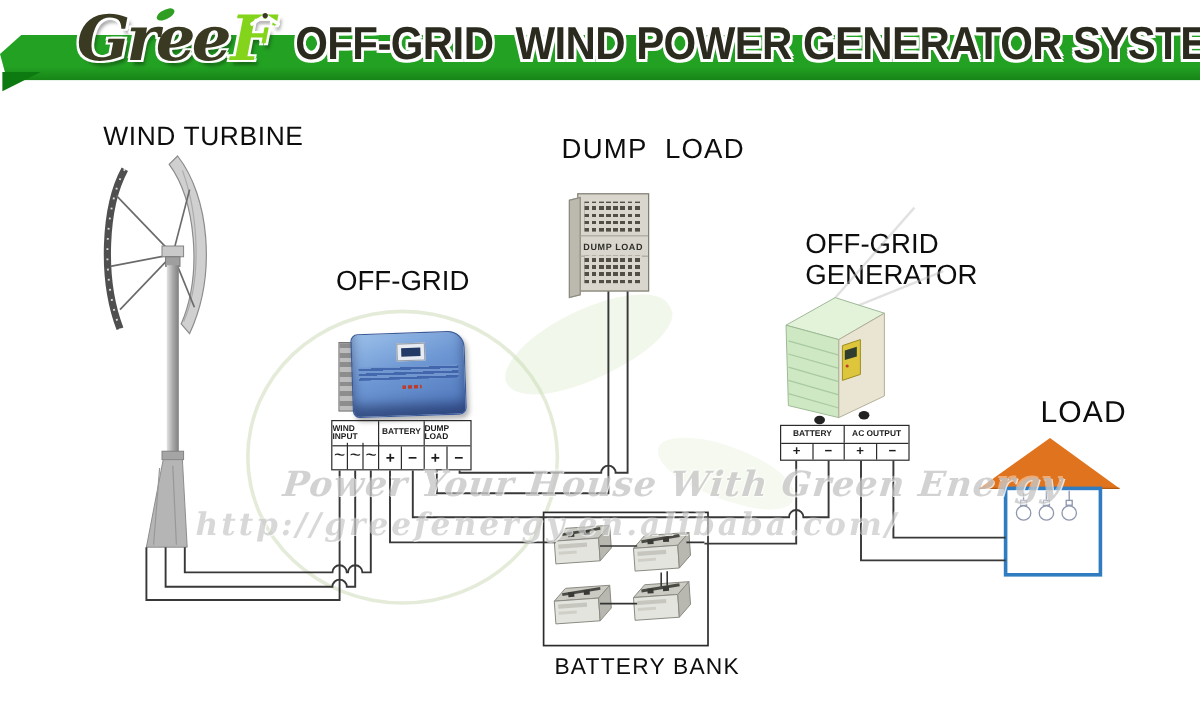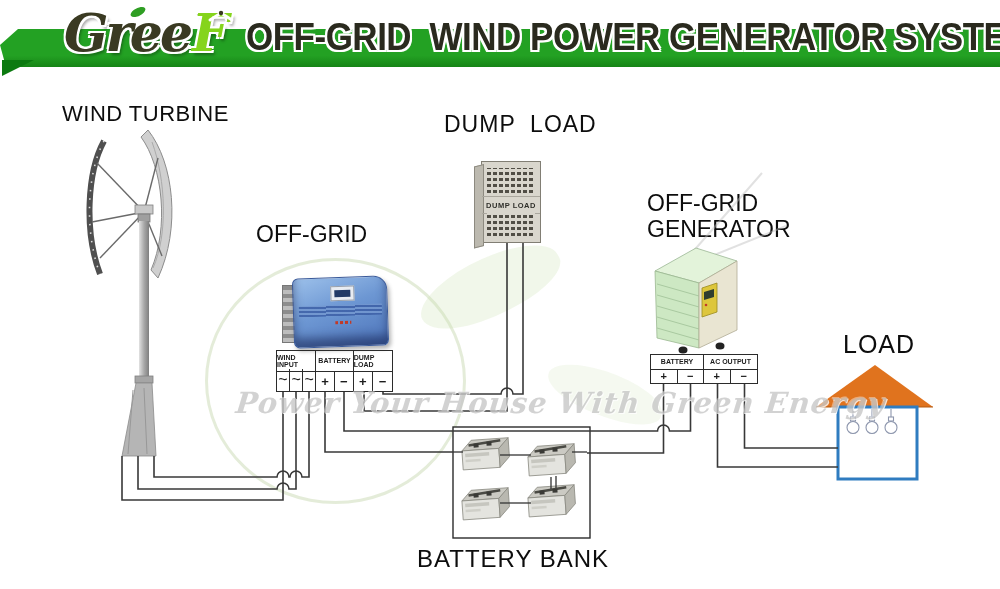--- a/index.html
+++ b/index.html
@@ -20,27 +20,27 @@
           text-shadow:-2px -2px 0 #fff,2px -2px 0 #fff,-2px 2px 0 #fff,2px 2px 0 #fff,3px 4px 3px rgba(0,0,0,.35),0 0 1px #1d1d10;}
   .leaf{position:absolute;left:66px;top:8px;width:16px;height:8px;background:#2f9e23;
         border-radius:60% 100% 60% 100%;transform:rotate(-35deg);}
   .sparkle{position:absolute;left:142px;top:-2px;}
   .title{position:absolute;left:246px;top:15px;z-index:4;white-space:pre;
          font-size:35px;font-weight:bold;letter-spacing:-0.5px;color:#2a2a1e;
          transform:scale(1.0,1.1);transform-origin:left top;
          text-shadow:-2px -2px 0 #fff,2px -2px 0 #fff,-2px 2px 0 #fff,2px 2px 0 #fff,0 -2px 0 #fff,0 2px 0 #fff,-2px 0 0 #fff,2px 0 0 #fff;}
 
   
-  .lbl{position:absolute;color:#0d0d0d;z-index:2;line-height:1.12;}
+  .lbl{position:absolute;color:#0d0d0d;z-index:2;line-height:1.12;margin-left:24px;}
   .lbl-wind{left:62px;top:102px;font-size:22px;letter-spacing:0.5px;}
   .lbl-ctrl{left:256px;top:222px;font-size:23px;}
   .lbl-dump{left:444px;top:112px;font-size:23px;white-space:pre;letter-spacing:1px;}
   .lbl-inv{left:647px;top:191px;font-size:23px;}
   .lbl-load{left:843px;top:330px;font-size:25px;letter-spacing:1px;text-align:right;}
-  .lbl-batt{left:417px;top:546px;font-size:24px;letter-spacing:1px;}
+  .lbl-batt{left:438px;top:546px;font-size:19px;letter-spacing:1px;}
 
   
   .ghost{position:absolute;z-index:1;pointer-events:none;}
   .ghost-circle{left:205px;top:258px;width:255px;height:240px;border:3px solid rgba(185,205,155,.38);border-radius:50%;}
   .ghost-leaf1{left:415px;top:258px;width:150px;height:58px;background:rgba(205,225,180,.28);
                border-radius:80% 100% 70% 100%;transform:rotate(-28deg);}
   .ghost-leaf2{left:545px;top:372px;width:120px;height:44px;background:rgba(205,225,180,.2);
                border-radius:80% 100% 70% 100%;transform:rotate(18deg);}
 
   
@@ -289,14 +289,15 @@
       <path d="M344,392 V431 H657.5 A6,6 0 0 1 669.5,431 H690.5 V384"></path>
       <path d="M364,392 V411 H507 V243"></path>
       <path d="M383,392 V394 H501 A6,6 0 0 1 513,394 H523 V243"></path>
       <path d="M663.5,384 V453 H587"></path>
       <path d="M717.5,384 V467 H838"></path>
       <path d="M744.5,384 V448 H838"></path>
     </g>
   </svg>
 
   <div class="wm wm-slogan">Power Your House With Green Energy</div>
+  <div class="wm wm-url">http://greefenergy.en.alibaba.com/</div>
 
 </div>
 
 </body></html>

